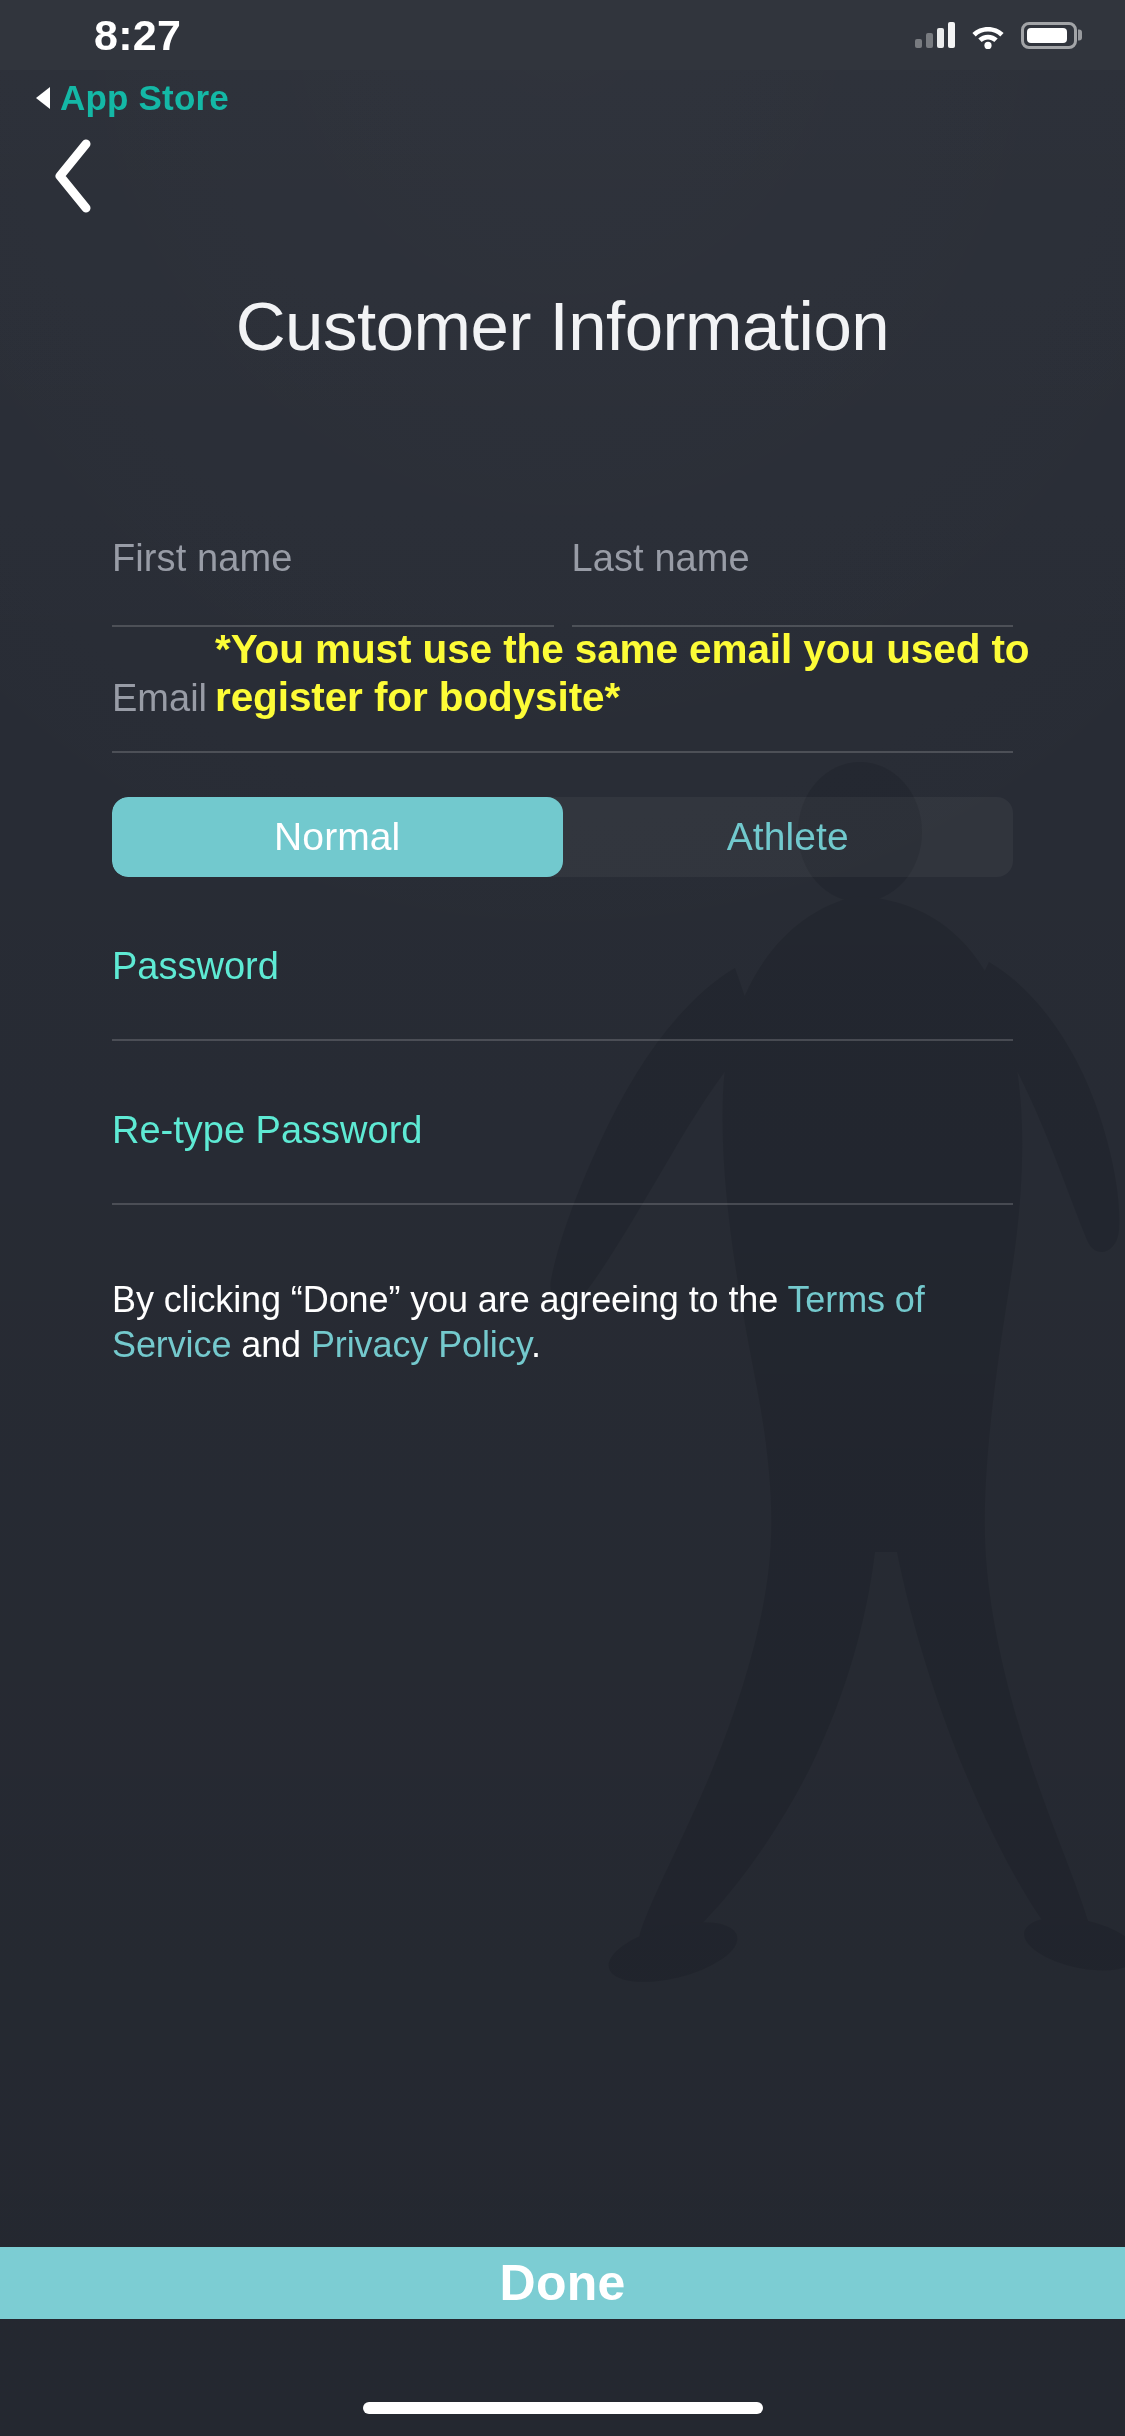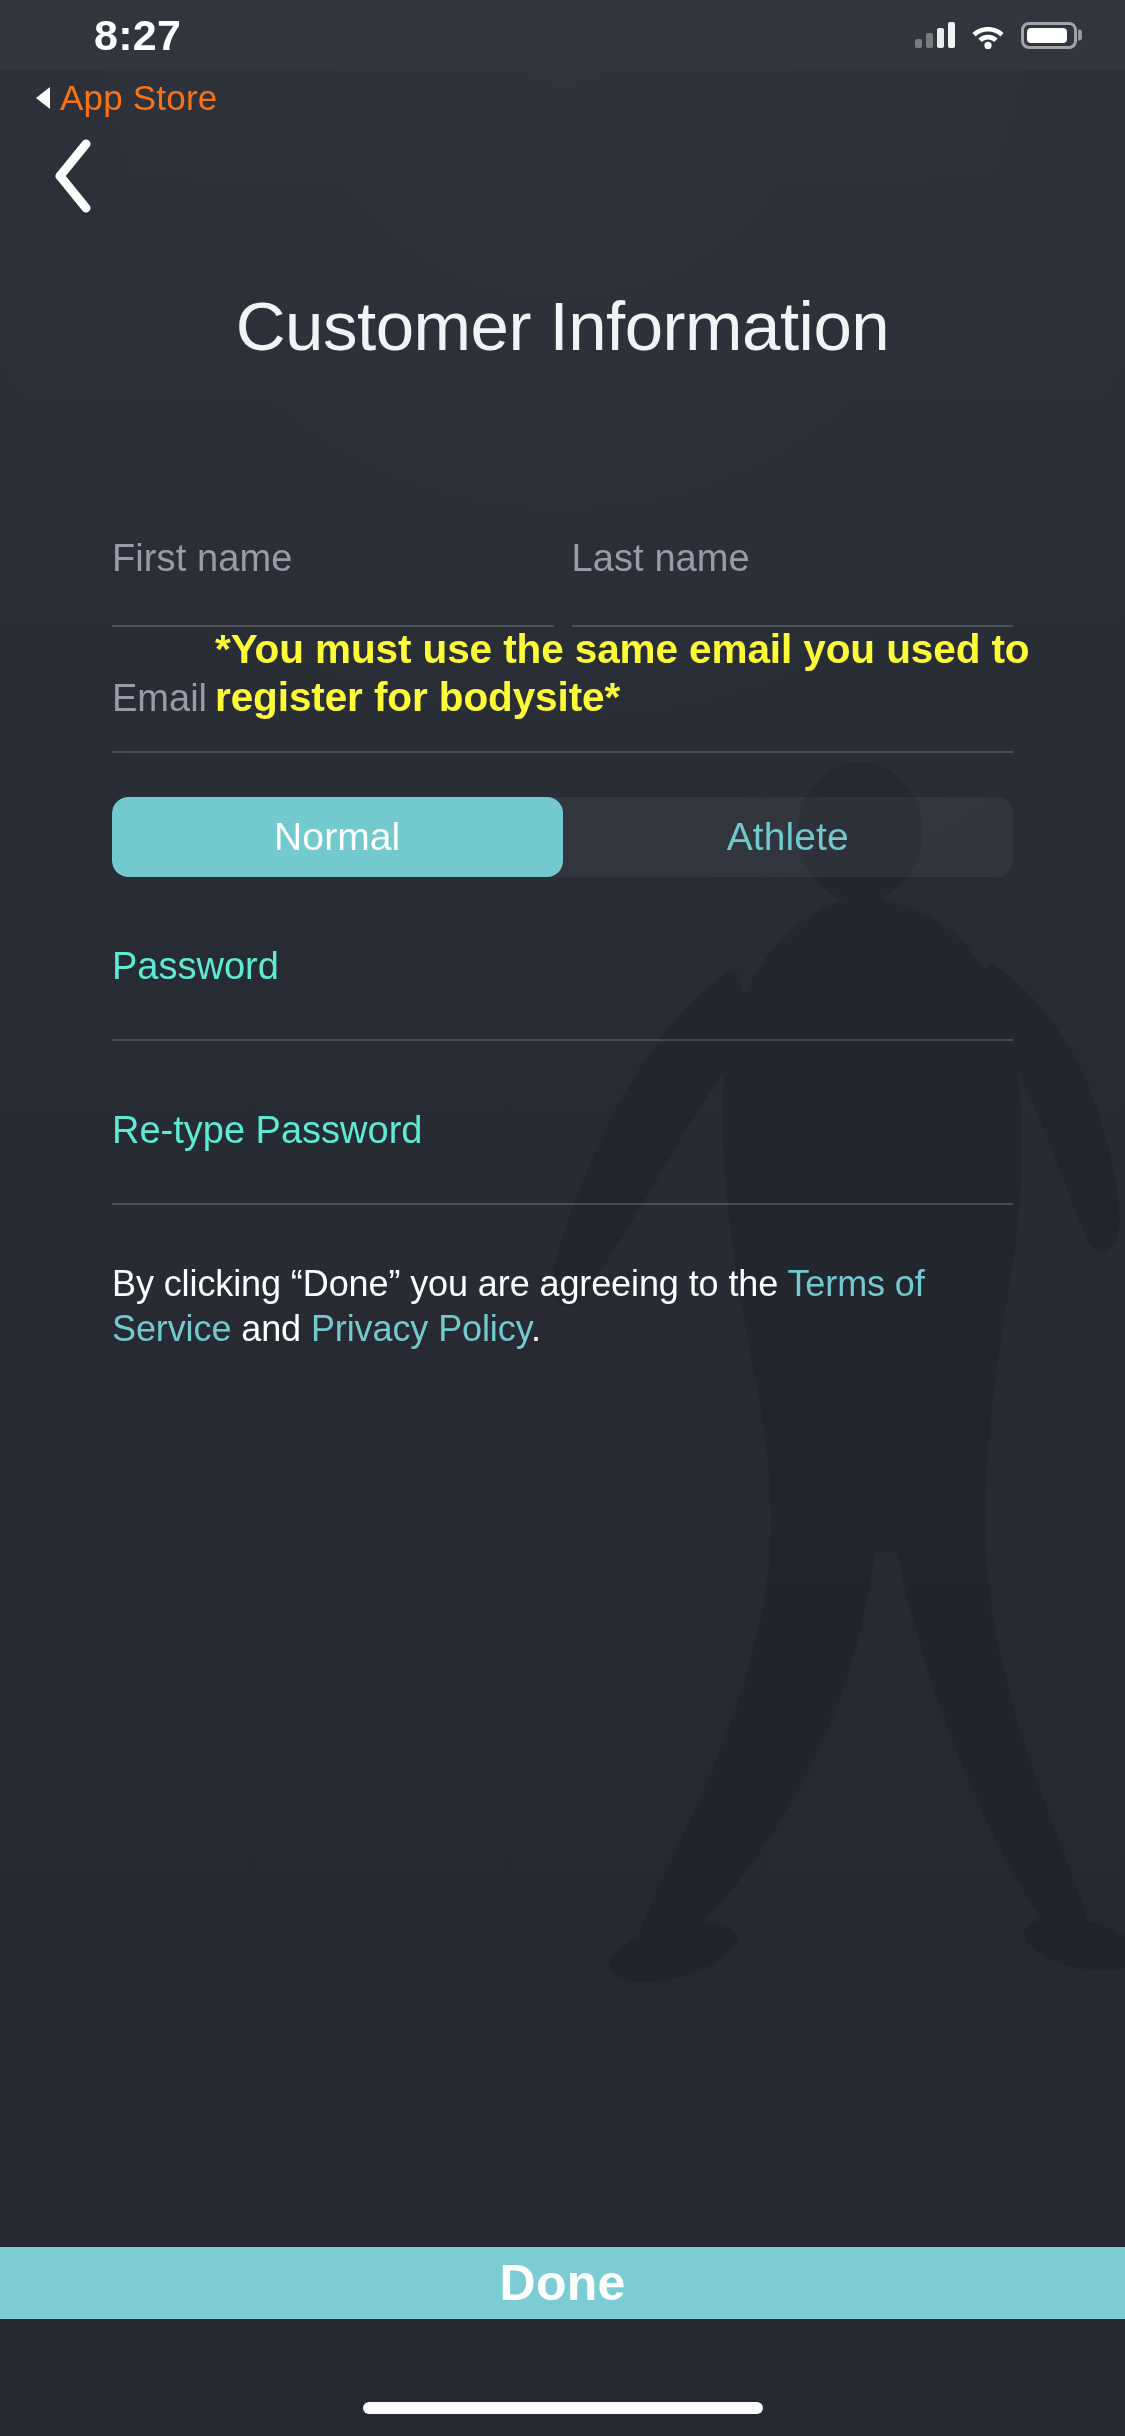--- a/index.html
+++ b/index.html
@@ -108,23 +108,23 @@
     gap: 10px;
     z-index: 35;
   }
   .back-app .tri {
     width: 0; height: 0;
     border-top: 11px solid transparent;
     border-bottom: 11px solid transparent;
     border-right: 14px solid #ffffff;
   }
   .back-app .lbl {
-    color: #f97316;
+    color: #14b8a6;
     font-size: 35px;
-    font-weight: 400;
+    font-weight: 700;
     letter-spacing: .2px;
   }
 
   
   .nav-back {
     position: absolute;
     top: 128px;
     left: 24px;
     width: 96px;
     height: 96px;
@@ -261,21 +261,21 @@
   }
   .field-wide .rule {
     position: absolute;
     left: 0; right: 0;
     bottom: 0;
     height: 2px;
     background: rgba(255,255,255,.17);
   }
 
   .terms {
-    margin-top: 56px;
+    margin-top: 72px;
     color: #ffffff;
     font-size: 36px;
     line-height: 45px;
     letter-spacing: -.1px;
   }
   .terms a {
     color: #74c9cd;
     text-decoration: none;
   }
 

